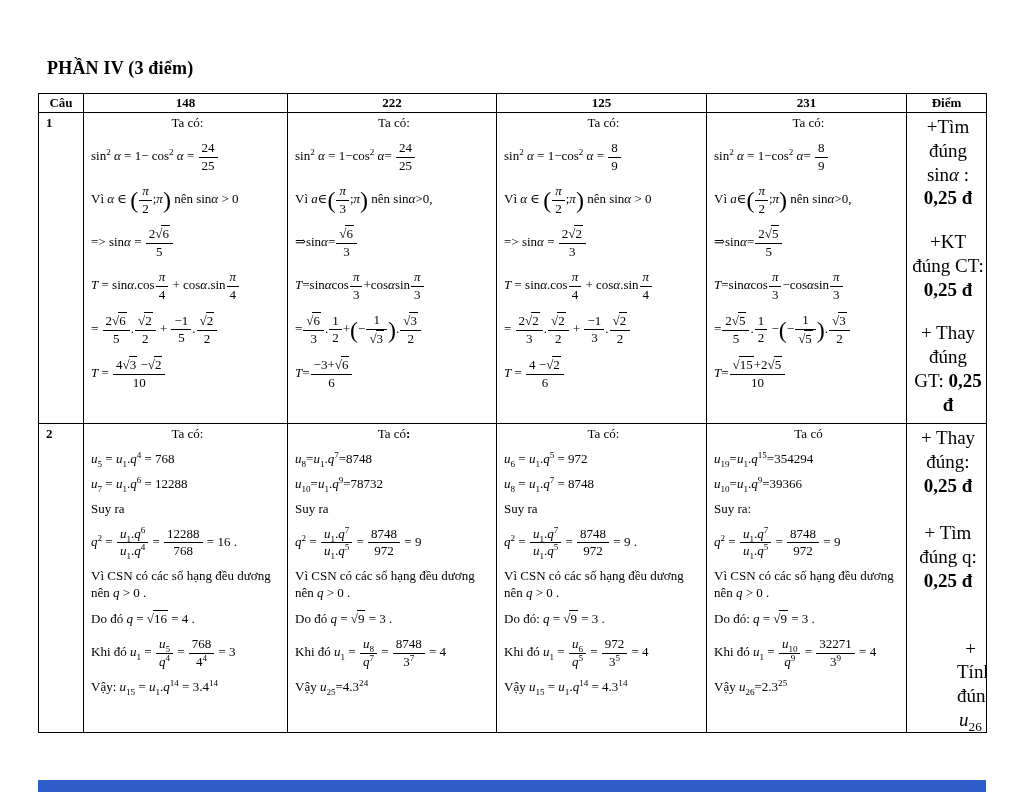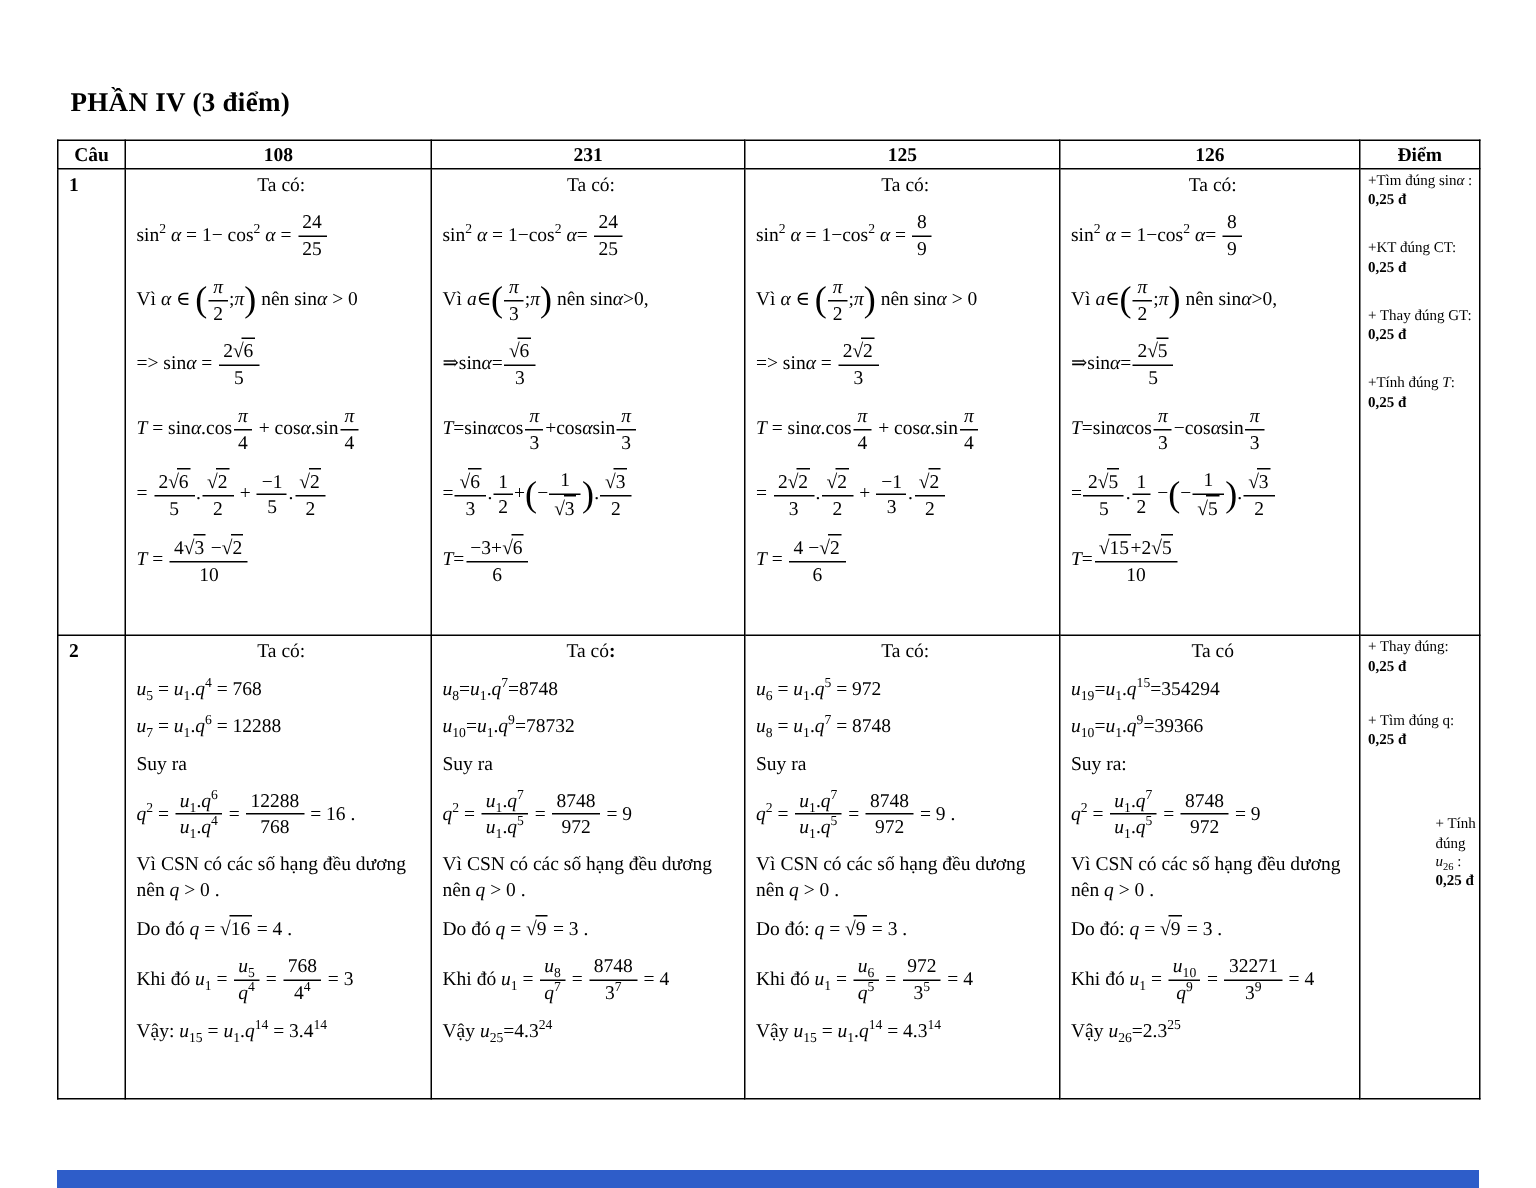--- a/index.html
+++ b/index.html
@@ -28,21 +28,21 @@
   .mb{font-weight:bold;}
   sup,sub{font-size:70%;line-height:0;}
   .frac{display:inline-block;vertical-align:middle;text-align:center;margin:0 1px;}
   .frac .num{display:block;padding:0 3px 0;border-bottom:1px solid #000;}
   .frac .den{display:block;padding:0 3px;}
   .sqrt{white-space:nowrap;display:inline-block;}
   .sqrt .rad{display:inline-block;margin-right:-1px;}
   .sqrt .rbody{display:inline-block;border-top:1px solid #000;padding:0 1px;}
   .bigp{display:inline-block;font-size:185%;line-height:0;vertical-align:middle;font-weight:normal;}
   
-  td.diem .mline{font-size:10px;line-height:1.25;margin:0 0 20px;}
+  td.diem .mline{font-size:19px;line-height:1.25;margin:0 0 20px;text-align:center;}
   tr.row2 td.diem .mline{margin-bottom:24px;}
   tr.row2 td.diem .mline:nth-child(3){margin-top:44px;margin-left:45px;}
   
   .bottom-bar{position:absolute;left:38px;width:948px;bottom:0;height:12px;background:#2e5dc9;}
 </style>
 </head>
 <body>
 
 <div class="page">
 
@@ -53,24 +53,24 @@
       <col style="width:45px">
         <col style="width:204px">
         <col style="width:209px">
       <col style="width:210px">
         <col style="width:200px">
         <col style="width:80px">
     </colgroup>
     <thead>
       <tr>
         <th>Câu</th>
-        <th>108</th>
+        <th>148</th>
+        <th>222</th>
+        <th>125</th>
         <th>231</th>
-        <th>125</th>
-        <th>126</th>
         <th>Điểm</th>
       </tr>
     </thead>
     <tbody>
       <tr class="row1">
         <td class="cau">
           <div class="cellbox">1</div>
         </td>
         <td class="sol">
           <div class="cellbox">

